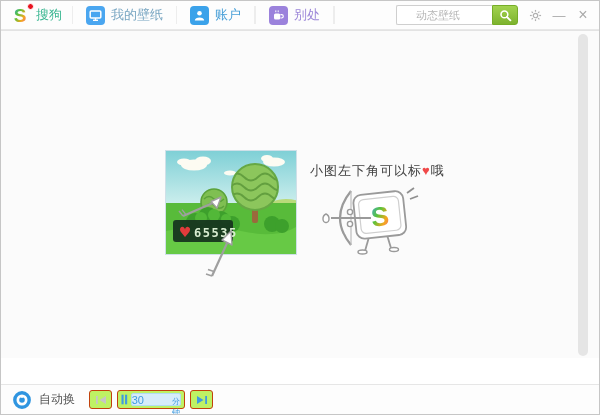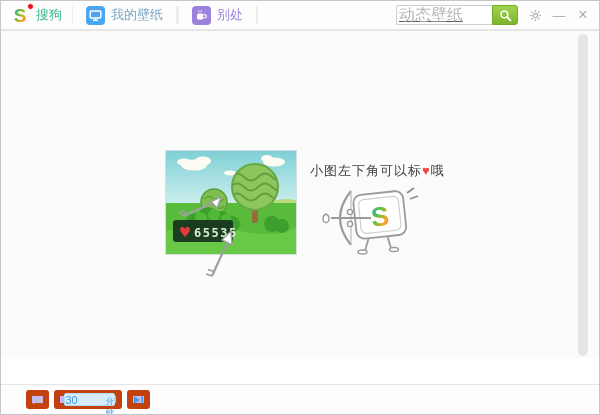--- a/index.html
+++ b/index.html
@@ -18,21 +18,21 @@
   .icon-sq { width:19px; height:19px; border-radius:4px; display:flex; align-items:center; justify-content:center; position:relative; }
   .bg-monitor { background:#4aa6f0; } .lbl-monitor { color:#79a6c2; }
   .bg-person  { background:#3ba2ea; } .lbl-person  { color:#4aa0d8; }
   .bg-theme   { background:#f07eac; } .lbl-theme   { color:#ee8fb5; }
   .bg-cup     { background:#9b82dc; } .lbl-cup     { color:#9c86d8; }
   .bg-game    { background:#e9559d; } .lbl-game    { color:#ee6fa8; }
   .noti-dot { position:absolute; top:-3px; right:-3px; width:7px; height:7px; background:#e8121f; border-radius:50%; border:1px solid #fff; }
   .red-frame { position:absolute; left:2px; right:2px; top:1px; bottom:2px; border:2px solid #e60012; pointer-events:none; }
   .spacer { flex:1; }
   .search-box { display:flex; align-items:center; margin-right:10px; }
-  .search-input { width:96px; height:20px; border:1px solid #cfcfcf; border-right:none; font-size:16px; color:#555; padding:0 2px; outline:none; border-radius:2px 0 0 2px;text-decoration:underline; }
+  .search-input { width:96px; height:20px; border:1px solid #cfcfcf; border-right:none; font-size:11px; color:#555; padding:0 19px; outline:none; border-radius:2px 0 0 2px; }
   .search-input::placeholder { color:#b5b5b5; }
   .search-btn { width:26px; height:20px; border:1px solid #76ad28; background:linear-gradient(#a2d34f,#7db32e); border-radius:0 3px 3px 0; display:flex; align-items:center; justify-content:center; cursor:pointer; }
   .win-controls { display:flex; align-items:center; gap:10px; margin-right:9px; }
   .win-btn { color:#aaa; font-size:13px; line-height:1; cursor:pointer; display:flex; align-items:center; justify-content:center; width:14px; height:14px; }
 
   
   .subtabs { height:26px; display:flex; align-items:center; gap:20px; padding-left:11px; background:#fff; }
   .subtab { font-size:12px; color:#6f6f6f; cursor:pointer; }
   .subtab.active { border:1px solid #cfcfcf; border-radius:3px; padding:3px 9px; color:#3c3c3c; background:#fff; }
 
@@ -44,21 +44,21 @@
   .hint { position:absolute; left:297px; top:131px; font-size:13px; color:#3f3f3f; letter-spacing:1px; white-space:nowrap;padding-left:12px; }
   .hint .hh { color:#f04848; }
   .arrow1 { position:absolute; left:176px; top:163px; }
   .arrow2 { position:absolute; left:202px; top:198px; }
   .doodle { position:absolute; left:318px; top:154px; }
 
   
   .bottombar { position:absolute; left:0; right:0; bottom:0; height:30px; background:#fdfdfd; border-top:1px solid #e6e6e6; display:flex; align-items:center; padding-left:11px; }
   .auto-group { display:flex; align-items:center; gap:7px; cursor:pointer; }
   .auto-label { font-size:12px; color:#555; }
-  .ctrl { height:19px; border:6px solid #c2410c; border-radius:3px; background:#c4b5fd; display:flex; align-items:center; justify-content:center; cursor:pointer; }
+  .ctrl { height:19px; border:1px solid #c2410c; border-radius:3px; background:#bef264; display:flex; align-items:center; justify-content:center; cursor:pointer; }
   .btn-sm { width:23px; }
   .ctrl-prev { margin-left:14px; }
   .ctrl-mid { width:68px; padding:0 3px; gap:3px; margin:0 5px; }
   .progress { flex:1; height:13px; background:#d6ecfa; border:1px solid #b2dcf2; border-radius:2px; display:flex; align-items:baseline; justify-content:center; color:#3f9be0; }
   .p-val { font-size:11px; } .p-unit { font-size:8px;padding-left:28px; }
 </style>
 </head>
 <body>
 
 <div class="app">
@@ -88,20 +88,29 @@
         <svg width="13" height="13" viewBox="0 0 13 13">
           <rect x="1.2" y="2" width="10.6" height="7" rx="1" fill="none" stroke="#fff" stroke-width="1.5"></rect>
           <line x1="6.5" y1="9" x2="6.5" y2="11" stroke="#fff" stroke-width="1.4"></line>
           <line x1="4" y1="11.3" x2="9" y2="11.3" stroke="#fff" stroke-width="1.4"></line>
         </svg>
       </span>
       <span class="tab-label lbl-monitor">我的壁纸</span>
     </div>
     <div class="vsep"></div>
 
+    <div class="tab">
+      <span class="icon-sq bg-person">
+        <svg width="13" height="13" viewBox="0 0 13 13">
+          <circle cx="6.5" cy="4.2" r="2.3" fill="#fff"></circle>
+          <path d="M1.8 11.5 C1.8 7.6 11.2 7.6 11.2 11.5 Z" fill="#fff"></path>
+        </svg>
+      </span>
+      <span class="tab-label lbl-person">账户</span>
+    </div>
     <div class="vsep"></div>
 
     <div class="vsep"></div>
 
     <div class="tab">
       <span class="icon-sq bg-cup">
         <svg width="13" height="13" viewBox="0 0 13 13">
           <rect x="2" y="4.5" width="6.2" height="6" rx="1.5" fill="#fff"></rect>
           <path d="M8.4 5.6 h1.2 a1.7 1.7 0 0 1 0 3.4 H8.4" stroke="#fff" stroke-width="1.1" fill="none"></path>
           <line x1="3.8" y1="1.4" x2="3.8" y2="3.2" stroke="#fff" stroke-width="1"></line>
@@ -264,20 +273,28 @@
       <circle cx="31" cy="39" r="2.6" fill="#fff" stroke="#9a9a9a" stroke-width="1.4"></circle>
 
       <g stroke="#8f8f8f" stroke-width="1.8">
         <line x1="88" y1="8" x2="95" y2="3"></line>
           <line x1="91" y1="14" x2="99" y2="11"></line>
       </g>
     </svg>
   </div>
 
   <div class="bottombar">
+    <div class="auto-group">
+      <svg width="20" height="20" viewBox="0 0 20 20">
+        <circle cx="10" cy="10" r="7.2" fill="none" stroke="#2f95e0" stroke-width="3.4"></circle>
+        <circle cx="10" cy="10" r="2.8" fill="#2f95e0"></circle>
+        <line x1="10" y1="5.5" x2="10" y2="8" stroke="#fff" stroke-width="1.4"></line>
+      </svg>
+      <span class="auto-label">自动换</span>
+    </div>
 
     <div class="ctrl btn-sm ctrl-prev">
       <svg width="12" height="10" viewBox="0 0 12 10">
         <rect x="1" y="1" width="1.8" height="8" fill="#c6c6c6"></rect>
         <path d="M11 1 L4.5 5 L11 9 Z" fill="#c6c6c6"></path>
       </svg>
     </div>
 
     <div class="ctrl ctrl-mid">
       <svg width="7" height="11" viewBox="0 0 7 11">

